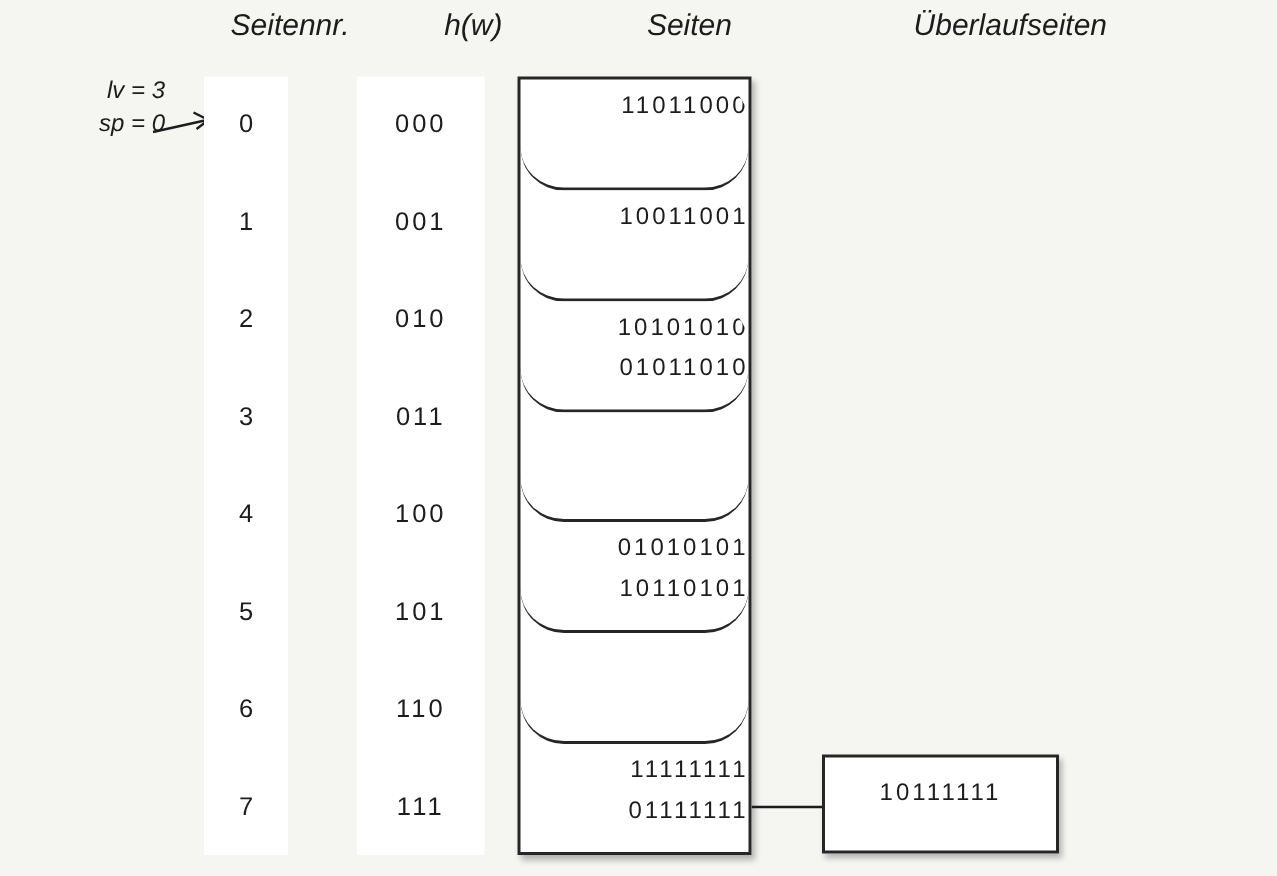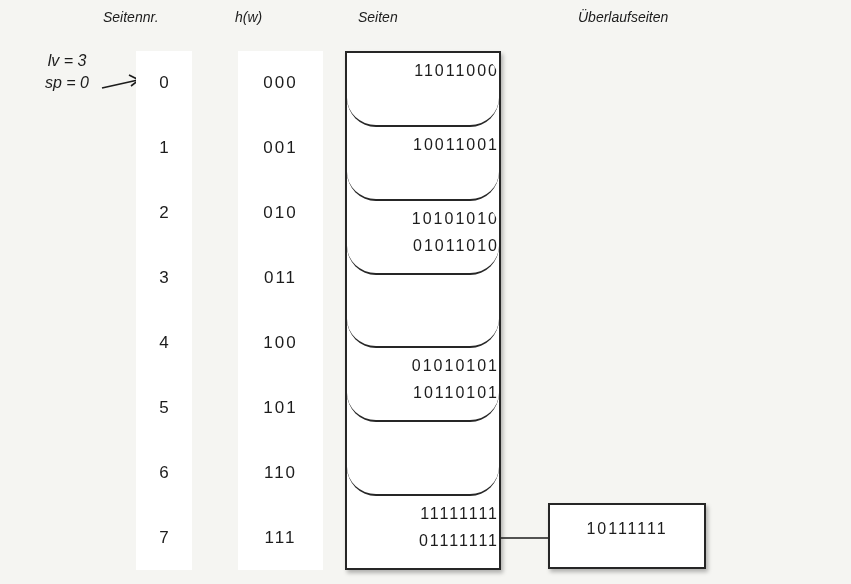--- a/index.html
+++ b/index.html
@@ -6,27 +6,27 @@
   .canvas{
     position:relative;
     width:851px;height:584px;
     background:#f5f5f2;
     font-family:"Liberation Sans", sans-serif;
     color:#1c1c1c;
     overflow:hidden;
   }
   .col-header{
     position:absolute;top:6px;height:22px;
-    font-style:italic;font-size:14px;line-height:22px;
-    text-align:left;white-space:nowrap;
+    font-style:italic;font-size:20px;line-height:22px;
+    text-align:right;white-space:nowrap;
   }
   .annotation{
     position:absolute;left:24px;top:50px;width:86px;
     font-style:italic;font-size:16px;line-height:22px;
-    text-align:center;white-space:nowrap;
+    text-align:right;white-space:nowrap;
   }
   .strip{
     position:absolute;top:51px;height:519px;
     background:#ffffff;
     display:flex;flex-direction:column;
   }
   .strip-pageno{left:136px;width:56px;}
   .strip-hash{left:238px;width:85px;}
   .strip .cell{
     flex:1;display:flex;align-items:center;justify-content:center;

